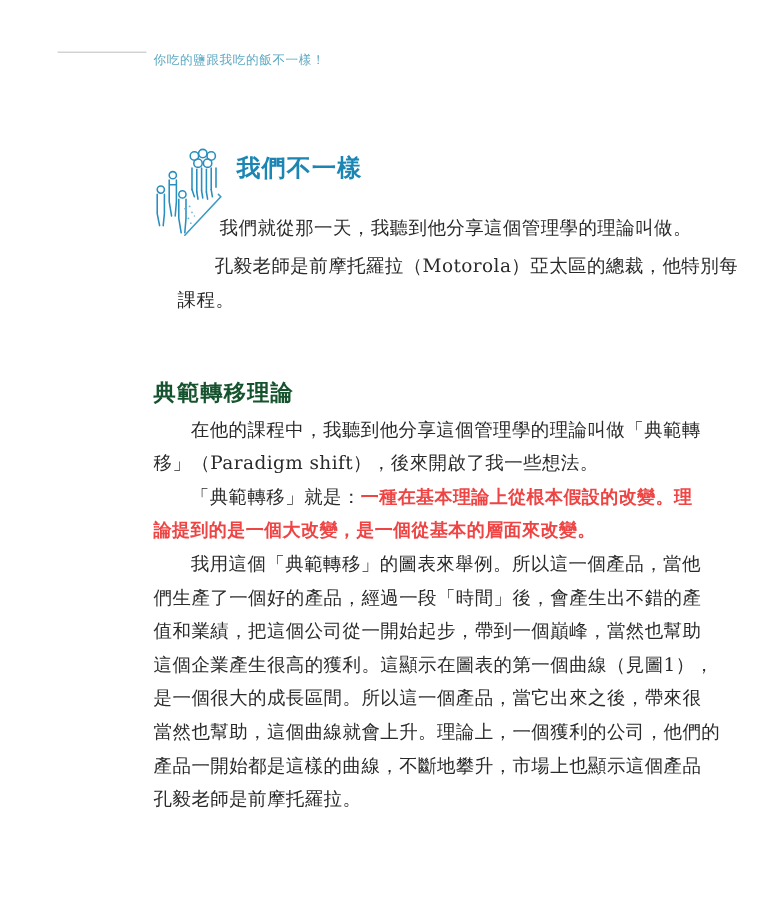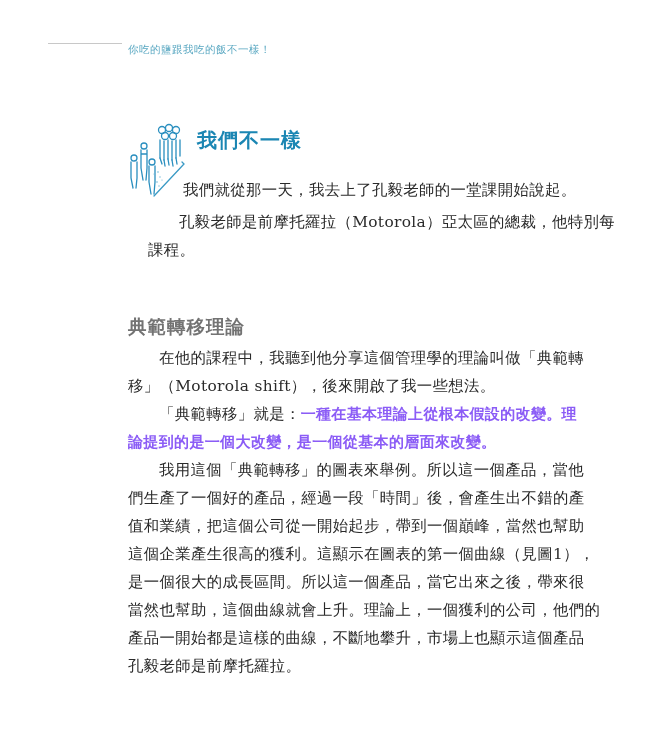--- a/index.html
+++ b/index.html
@@ -10,25 +10,25 @@
     .running-header .title { font-family: "DejaVu Sans", sans-serif; font-size: 10.5px; color: #5aa8c2; letter-spacing: 0.5px; white-space: nowrap; }
     .illus { position: absolute; left: 124px; top: 122px; width: 72px; height: 80px; }
     .chapter-title { position: absolute; left: 197px; top: 124px; font-family: "DejaVu Sans", sans-serif; font-weight: bold; font-size: 20px; color: #1b86b3; letter-spacing: 1px; white-space: nowrap; line-height: 32px; }
     .text { position: absolute; left: 128px; width: 396px; font-size: 15.4px; line-height: 28px; letter-spacing: 0.35px; }
     .line { display: block; white-space: nowrap; text-align: justify; text-align-last: justify; height: 28px; }
     .line.last { text-align-last: left; }
     .indent { padding-left: 31px; }
     .p1 { top: 176px; }
     .p1 .first { padding-left: 55px; }
     .p2 { top: 208px; margin-left: 20px; }
-    .section-heading { position: absolute; left: 128px; top: 314px; font-family: "DejaVu Sans", sans-serif; font-weight: bold; font-size: 18.5px; color: #737373; letter-spacing: 1px; white-space: nowrap; }
+    .section-heading { position: absolute; left: 128px; top: 314px; font-family: "DejaVu Sans", sans-serif; font-weight: bold; font-size: 18.5px; color: #14532d; letter-spacing: 1px; white-space: nowrap; }
     .p3 { top: 344px; }
     .p4 { top: 400px; }
     .p5 { top: 456px; }
-    .hl { color: #8b5cf6; font-family: "DejaVu Sans", sans-serif; font-weight: bold; font-size: 15px; }
+    .hl { color: #ef4444; font-family: "DejaVu Sans", sans-serif; font-weight: bold; font-size: 15px; }
   </style>
 </head>
 <body>
 
 <div class="running-header">
   <span class="rule"></span>
   <span class="title">你吃的鹽跟我吃的飯不一樣！</span>
 </div>
 
 <svg class="illus" viewBox="0 0 72 80" xmlns="http://www.w3.org/2000/svg">
@@ -57,33 +57,33 @@
       <circle cx="33" cy="60" r="0.8"></circle>
     <circle cx="38" cy="58" r="0.6"></circle>
       <circle cx="30" cy="52" r="0.6"></circle>
       <circle cx="35" cy="64" r="0.7"></circle>
   </g>
 </svg>
 
 <div class="chapter-title">我們不一樣</div>
 
 <div class="text p1">
-  <span class="line last first">我們就從那一天，我去上了孔毅老師的一堂課開始說起。</span>
+  <span class="line last first">我們就從那一天，我聽到他分享這個管理學的理論叫做。</span>
 </div>
 
 <div class="text p2">
   <span class="line indent">孔毅老師是前摩托羅拉（Motorola）亞太區的總裁，他特別每</span>
   <span class="line last">課程。</span>
 </div>
 
 <div class="section-heading">典範轉移理論</div>
 
 <div class="text p3">
   <span class="line indent">在他的課程中，我聽到他分享這個管理學的理論叫做「典範轉</span>
-  <span class="line last">移」（Motorola shift），後來開啟了我一些想法。</span>
+  <span class="line last">移」（Paradigm shift），後來開啟了我一些想法。</span>
 </div>
 
 <div class="text p4">
   <span class="line indent"><span>「典範轉移」就是：</span><span class="hl">一種在基本理論上從根本假設的改變。理</span></span>
   <span class="line last"><span class="hl">論提到的是一個大改變，是一個從基本的層面來改變。</span></span>
 </div>
 
 <div class="text p5">
   <span class="line indent">我用這個「典範轉移」的圖表來舉例。所以這一個產品，當他</span>
   <span class="line">們生產了一個好的產品，經過一段「時間」後，會產生出不錯的產</span>

